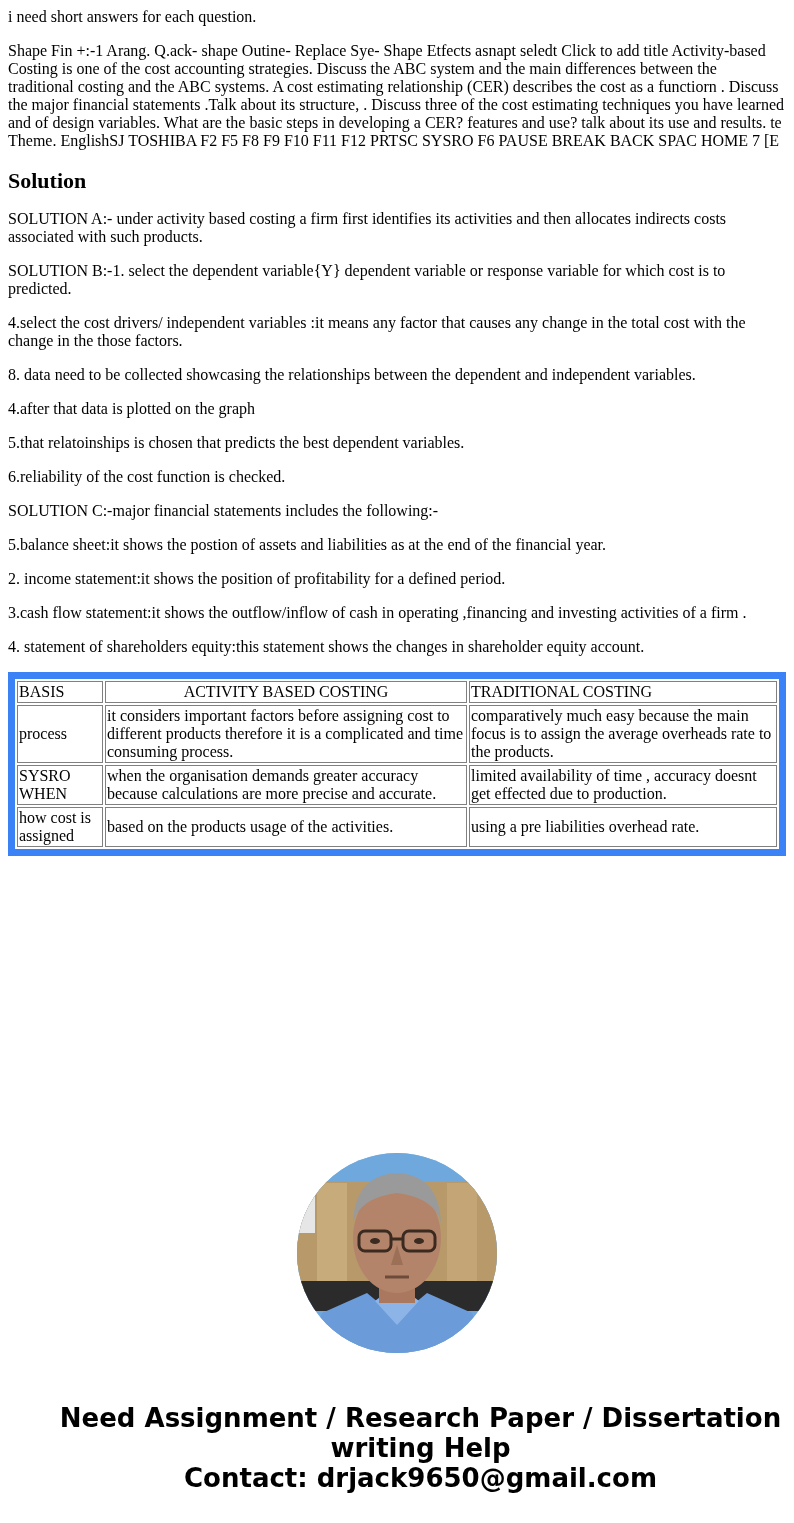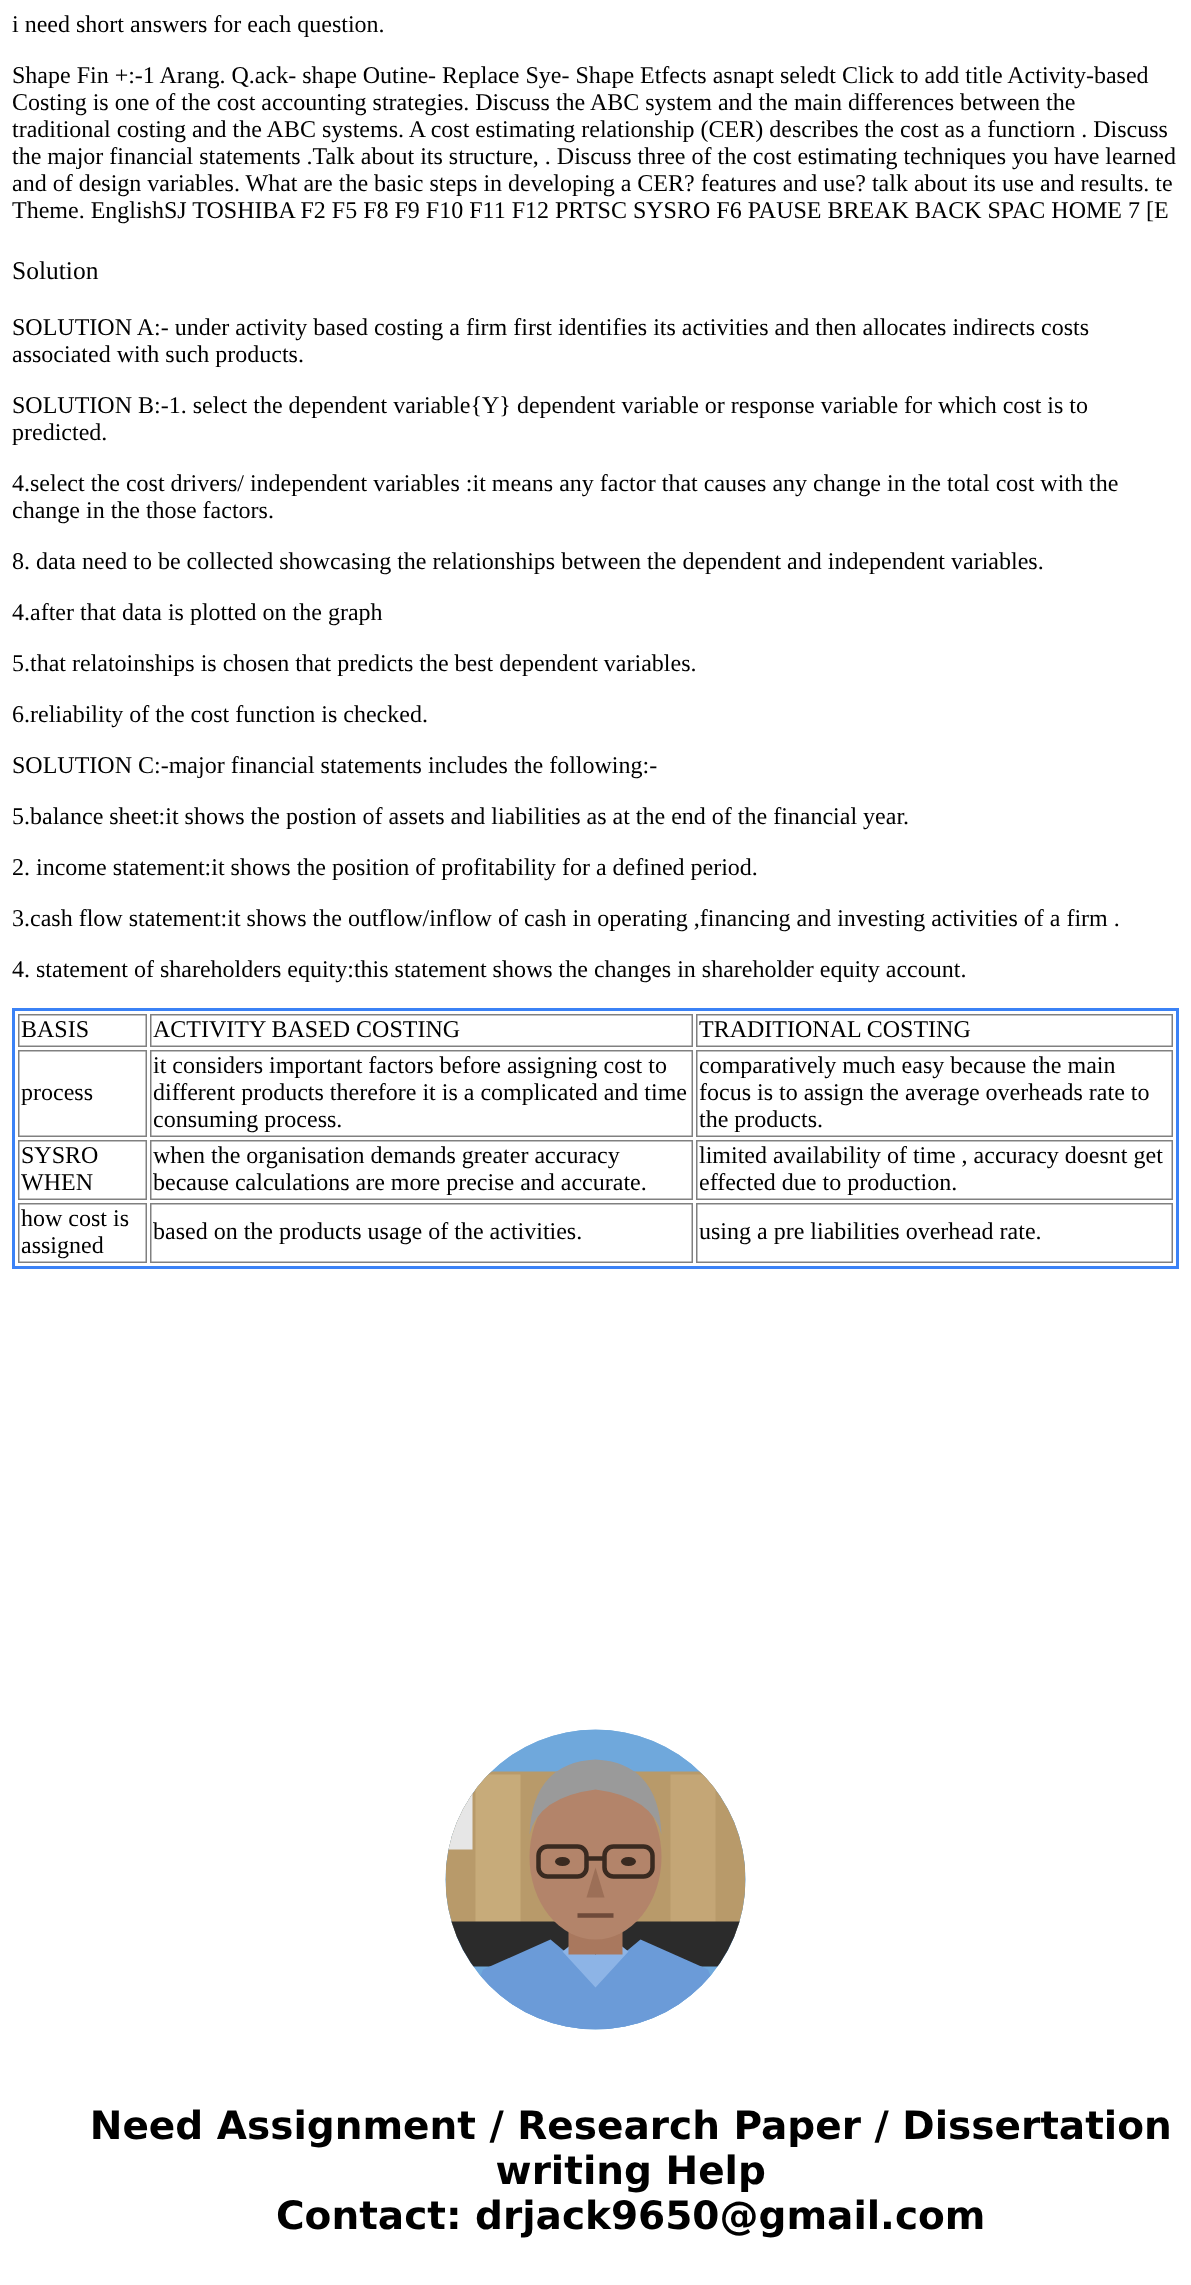--- a/index.html
+++ b/index.html
@@ -20,41 +20,41 @@
     .content {
       padding: 0 8px;
     }
     p {
       margin: 0 0 16px 0;
     }
     .first-line {
       margin-top: 8px;
     }
     h3.solution-heading {
-      font-size: 17px;
-      font-weight: normal;
+      font-size: 22px;
+      font-weight: bold;
       margin: 20px 0 18px 0;
       line-height: 22px;
     }
     table.cmp {
-      border: 2px solid #3b82f6;
+      border: 7px solid #3b82f6;
       border-collapse: separate;
       border-spacing: 2px;
       width: 778px;
       margin-top: 0;
     }
     table.cmp td {
       border: 1px solid #808080;
       padding: 1px;
       vertical-align: middle;
       font-size: 16px;
       line-height: 18px;
     }
     .col1 { width: 82px; }
-    .col2 { width: 358px; }
+    .col2 { width: 358px; text-align: center; }
     .avatar {
       position: absolute;
       left: 297px;
       top: 1153px;
       width: 200px;
       height: 200px;
       border-radius: 50%;
       overflow: hidden;
       background: #7fb2e0;
     }

